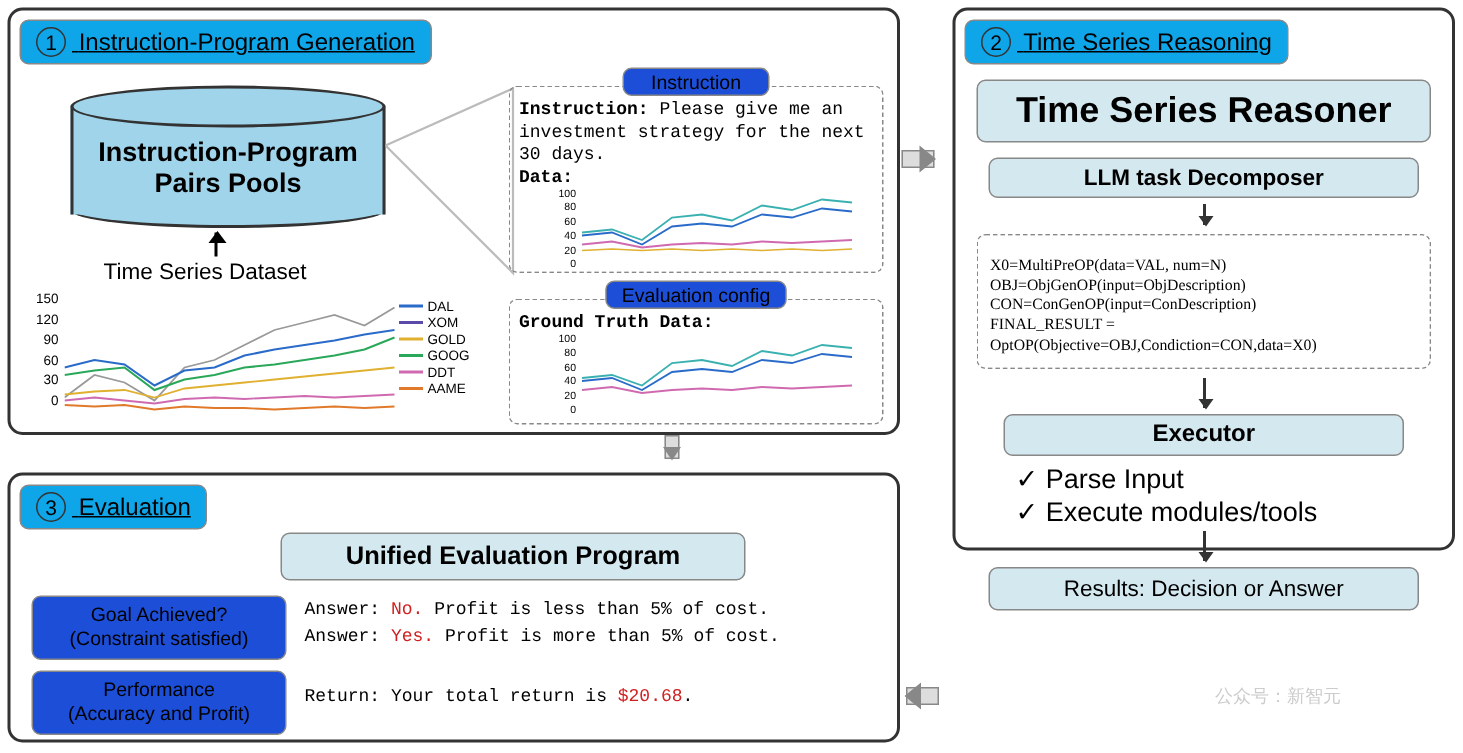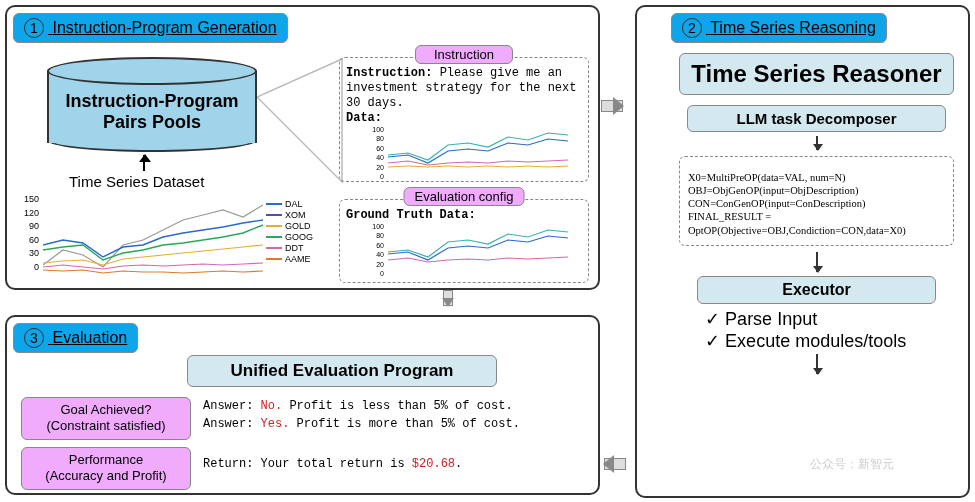--- a/index.html
+++ b/index.html
@@ -4,21 +4,21 @@
 <style>
 * { box-sizing: border-box; margin: 0; padding: 0; }
 body { font-family: Arial, sans-serif; background: #fff; width: 975px; height: 502px; position: relative; font-size: 13px; color: #000; }
 
 .panel { position: absolute; border: 2px solid #333; border-radius: 10px; background: #fff; }
 .panel-header { background: #0ea5e9; border: 1.5px solid #888; border-radius: 6px; padding: 4px 10px; font-size: 16px; margin: 6px 6px 4px 6px; display: inline-block; text-decoration: underline; }
 .circled-num { display: inline-block; border: 1.5px solid #333; border-radius: 50%; width: 20px; height: 20px; text-align: center; line-height: 18px; font-size: 14px; margin-right: 4px; }
 
 .subbox { border: 1.5px solid #888; border-radius: 6px; padding: 3px 8px; text-align: center; }
 .blue-box { background: #d4e8f0; }
-.green-box { background: #f0abfc; }
+.green-box { background: #1d4ed8; }
 
 .mono { font-family: 'Courier New', monospace; font-size: 12px; }
 .mono-sm { font-family: Liberation Serif, serif; font-size: 10.5px; line-height: 1.25; }
 
 .cylinder { position: relative; width: 210px; height: 95px; }
 .cyl-body { position: absolute; top: 14px; left: 0; width: 210px; height: 72px; background: #a0d4ea; border-left: 2px solid #333; border-right: 2px solid #333; }
 .cyl-top { position: absolute; top: 0; left: 0; width: 210px; height: 28px; background: #a0d4ea; border: 2px solid #333; border-radius: 50%; }
 .cyl-bottom { position: absolute; bottom: 0; left: 0; width: 210px; height: 24px; background: #a0d4ea; border: 2px solid #333; border-radius: 50%; border-top: none; }
 .cyl-text { position: absolute; top: 34px; left: 0; width: 210px; text-align: center; font-weight: bold; font-size: 18px; line-height: 1.15; }
 
@@ -165,21 +165,21 @@
         <polyline points="0,30 20,28 40,35 60,20 80,18 100,22 120,12 140,15 160,8 180,10" stroke="#3ab0b0" stroke-width="1.2" fill="none"></polyline>
         <polyline points="0,32 20,30 40,38 60,26 80,24 100,26 120,18 140,20 160,14 180,16" stroke="#2a6bc9" stroke-width="1.2" fill="none"></polyline>
         <polyline points="0,38 20,36 40,40 60,38 80,37 100,38 120,36 140,37 160,36 180,35" stroke="#d06ab0" stroke-width="1.2" fill="none"></polyline>
       </svg>
     </div>
   </div>
 </div>
 
 <div class="arrow arrow-right" style="left:601px; top:100px;"></div>
 
-<div class="panel" style="left:635px; top:5px; width:335px; height:493px;padding-left:28px;">
+<div class="panel" style="left:635px; top:5px; width:335px; height:362px;">
   <div class="panel-header">
     <span class="circled-num">2</span>
     <span>Time Series Reasoning</span>
   </div>
 
   <div class="subbox blue-box" style="margin:6px 14px; padding:6px; font-size:24px; font-weight:bold;">Time Series Reasoner</div>
 
   <div class="subbox blue-box" style="margin:10px 22px 4px 22px; padding:4px; font-size:15px; font-weight:bold;">LLM task Decomposer</div>
 
   <div class="thin-arrow-down"></div>
@@ -195,20 +195,21 @@
   <div class="thin-arrow-down" style="height:20px;"></div>
 
   <div class="subbox blue-box" style="margin:4px 32px 4px 32px; padding:4px; font-size:16px; font-weight:bold;">Executor</div>
   <div style="margin:2px 40px; font-size:18px; text-align:left;">
     <div><span>✓</span> <span>Parse Input</span></div>
     <div><span>✓</span> <span>Execute modules/tools</span></div>
   </div>
 
   <div class="thin-arrow-down" style="height:20px;"></div>
 
+  <div class="subbox blue-box" style="margin:4px 22px; padding:5px; font-size:15px;">Results: Decision or Answer</div>
 </div>
 
 <div class="arrow arrow-shaft-v arrow-down" style="left:443px; top:290px; height:16px;"></div>
 
 <div class="panel" style="left:5px; top:315px; width:595px; height:180px;">
   <div class="panel-header">
     <span class="circled-num">3</span>
     <span>Evaluation</span>
   </div>
 

